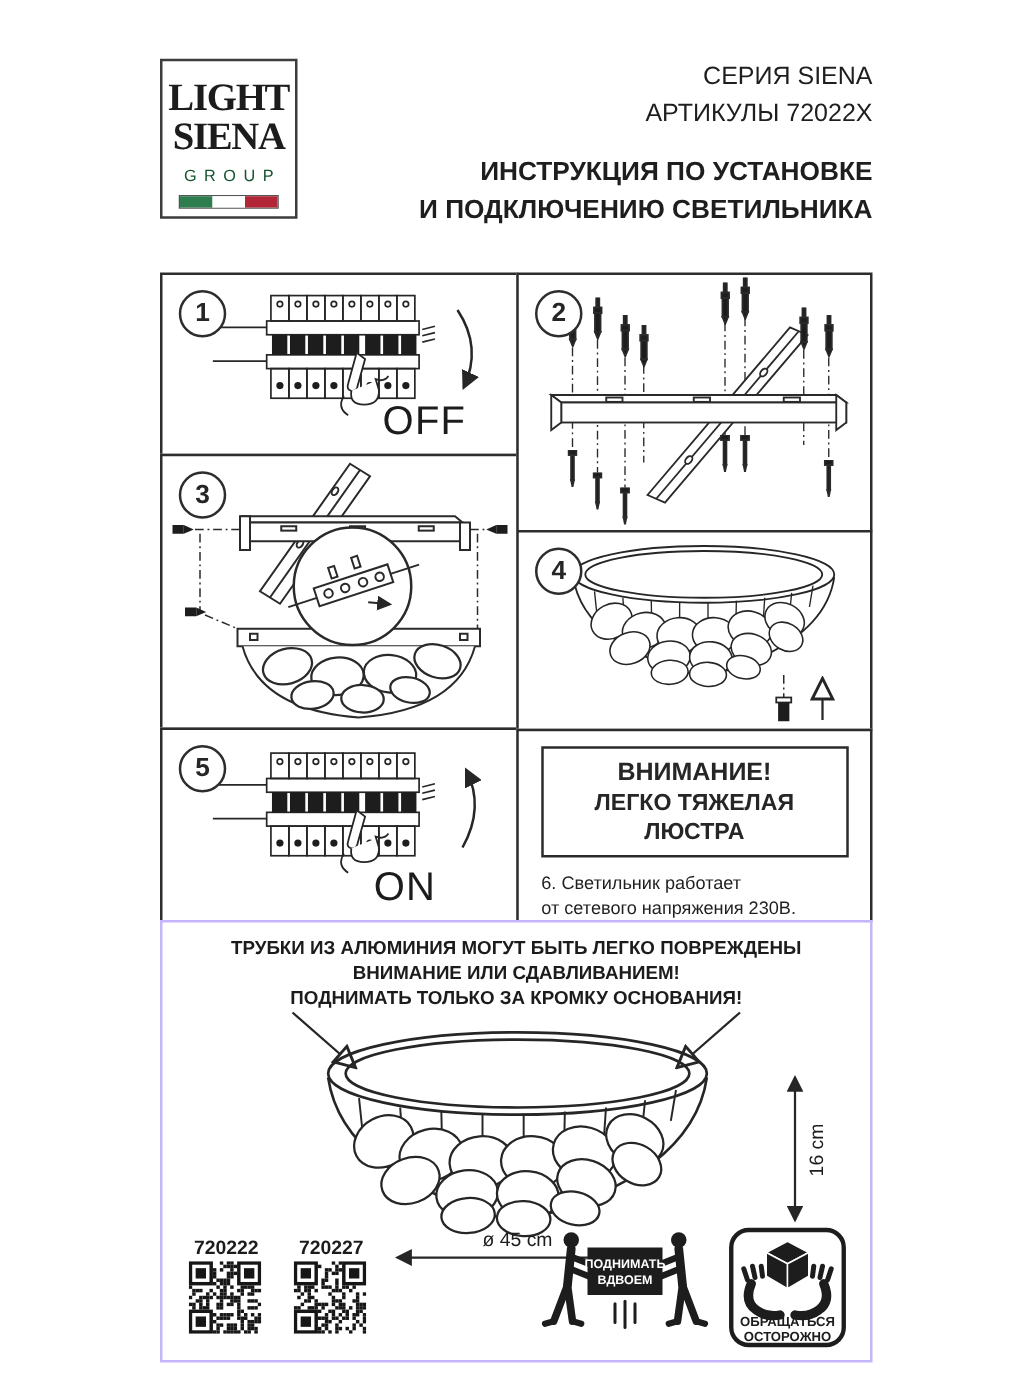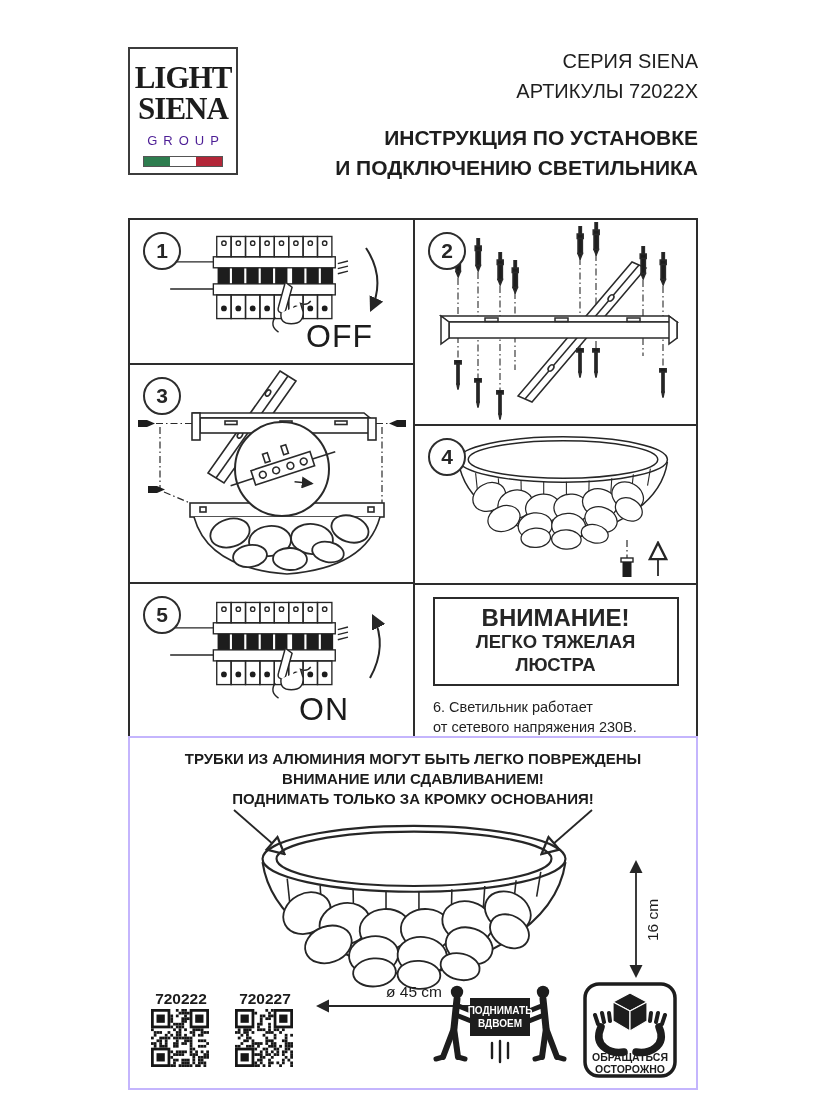--- a/index.html
+++ b/index.html
@@ -5,21 +5,21 @@
   * { margin:0; padding:0; box-sizing:border-box; }
   html,body { background:#ffffff; }
   body { font-family:"Liberation Sans", sans-serif; color:#262626; }
   .sheet { position:relative; width:826px; height:1100px; background:#fff; overflow:hidden; }
 
   
   .logo-box { position:absolute; left:128px; top:47px; width:110px; height:128px;
               border:2px solid #3c3c3c; background:#fff; text-align:center; padding-top:13px; }
   .logo-word { font-family:"Liberation Serif", serif; font-weight:bold; font-size:31px;
                line-height:31px; letter-spacing:-1px; color:#1c1c1c; }
-  .logo-group { margin-top:9px; font-size:13px; letter-spacing:6px; color:#4c1d95; text-indent:6px; }
+  .logo-group { margin-top:9px; font-size:13px; letter-spacing:6px; color:#14532d; text-indent:6px; }
   .logo-flag { width:80px; height:11px; margin:8px auto 0; display:flex; border:1px solid #555; }
   .logo-flag div { flex:1; }
 
   .header-text { position:absolute; right:128px; top:46px; text-align:right; }
   .series-line { display:block; font-weight:normal; font-size:20px; line-height:30px; color:#1e1e1e; }
   .title-block { margin-top:17px; }
   .title-line { display:block; font-weight:bold; font-size:21px; line-height:30px; color:#1e1e1e; }
 
   
   .grid { position:absolute; left:128px; top:218px; width:570px; display:flex; align-items:flex-start; }
@@ -36,21 +36,21 @@
            justify-content:center; font-weight:bold; font-size:21px; background:#fff; z-index:3; }
   .panel svg.art { position:absolute; left:0; top:0; }
 
   .switch-label { position:absolute; font-size:32px; font-weight:500; letter-spacing:1px; color:#1c1c1c; }
   .p1 .switch-label { right:40px; bottom:8px; }
   .p5 .switch-label { right:64px; bottom:8px; }
 
   
   .attention-box { margin:12px auto 0; width:246px; border:2.5px solid #2b2b2b; text-align:center;
                    padding:7px 4px 8px; }
-  .attention-line1 { display:block; font-weight:bold; font-size:24px; line-height:24px; }
+  .attention-line1 { display:block; font-weight:bold; font-size:20px; line-height:24px; }
   .attention-line2 { display:block; font-weight:bold; font-size:18.5px; line-height:23px; }
   .notes-text { margin:12px 0 0 18px; font-size:14.5px; line-height:19.5px; color:#1f1f1f; }
   .notes-text span { display:block; }
 
   
   .bottom-panel { position:absolute; left:128px; top:736px; width:570px; height:354px;
                   border:2px solid #c4b5fd; background:#fff; }
   .bottom-warning { padding-top:11px; text-align:center; }
   .bottom-warning span { display:block; font-weight:bold; font-size:15px; line-height:20px; color:#1c1c1c; }
   .bottom-art { position:absolute; left:0; top:70px; }

